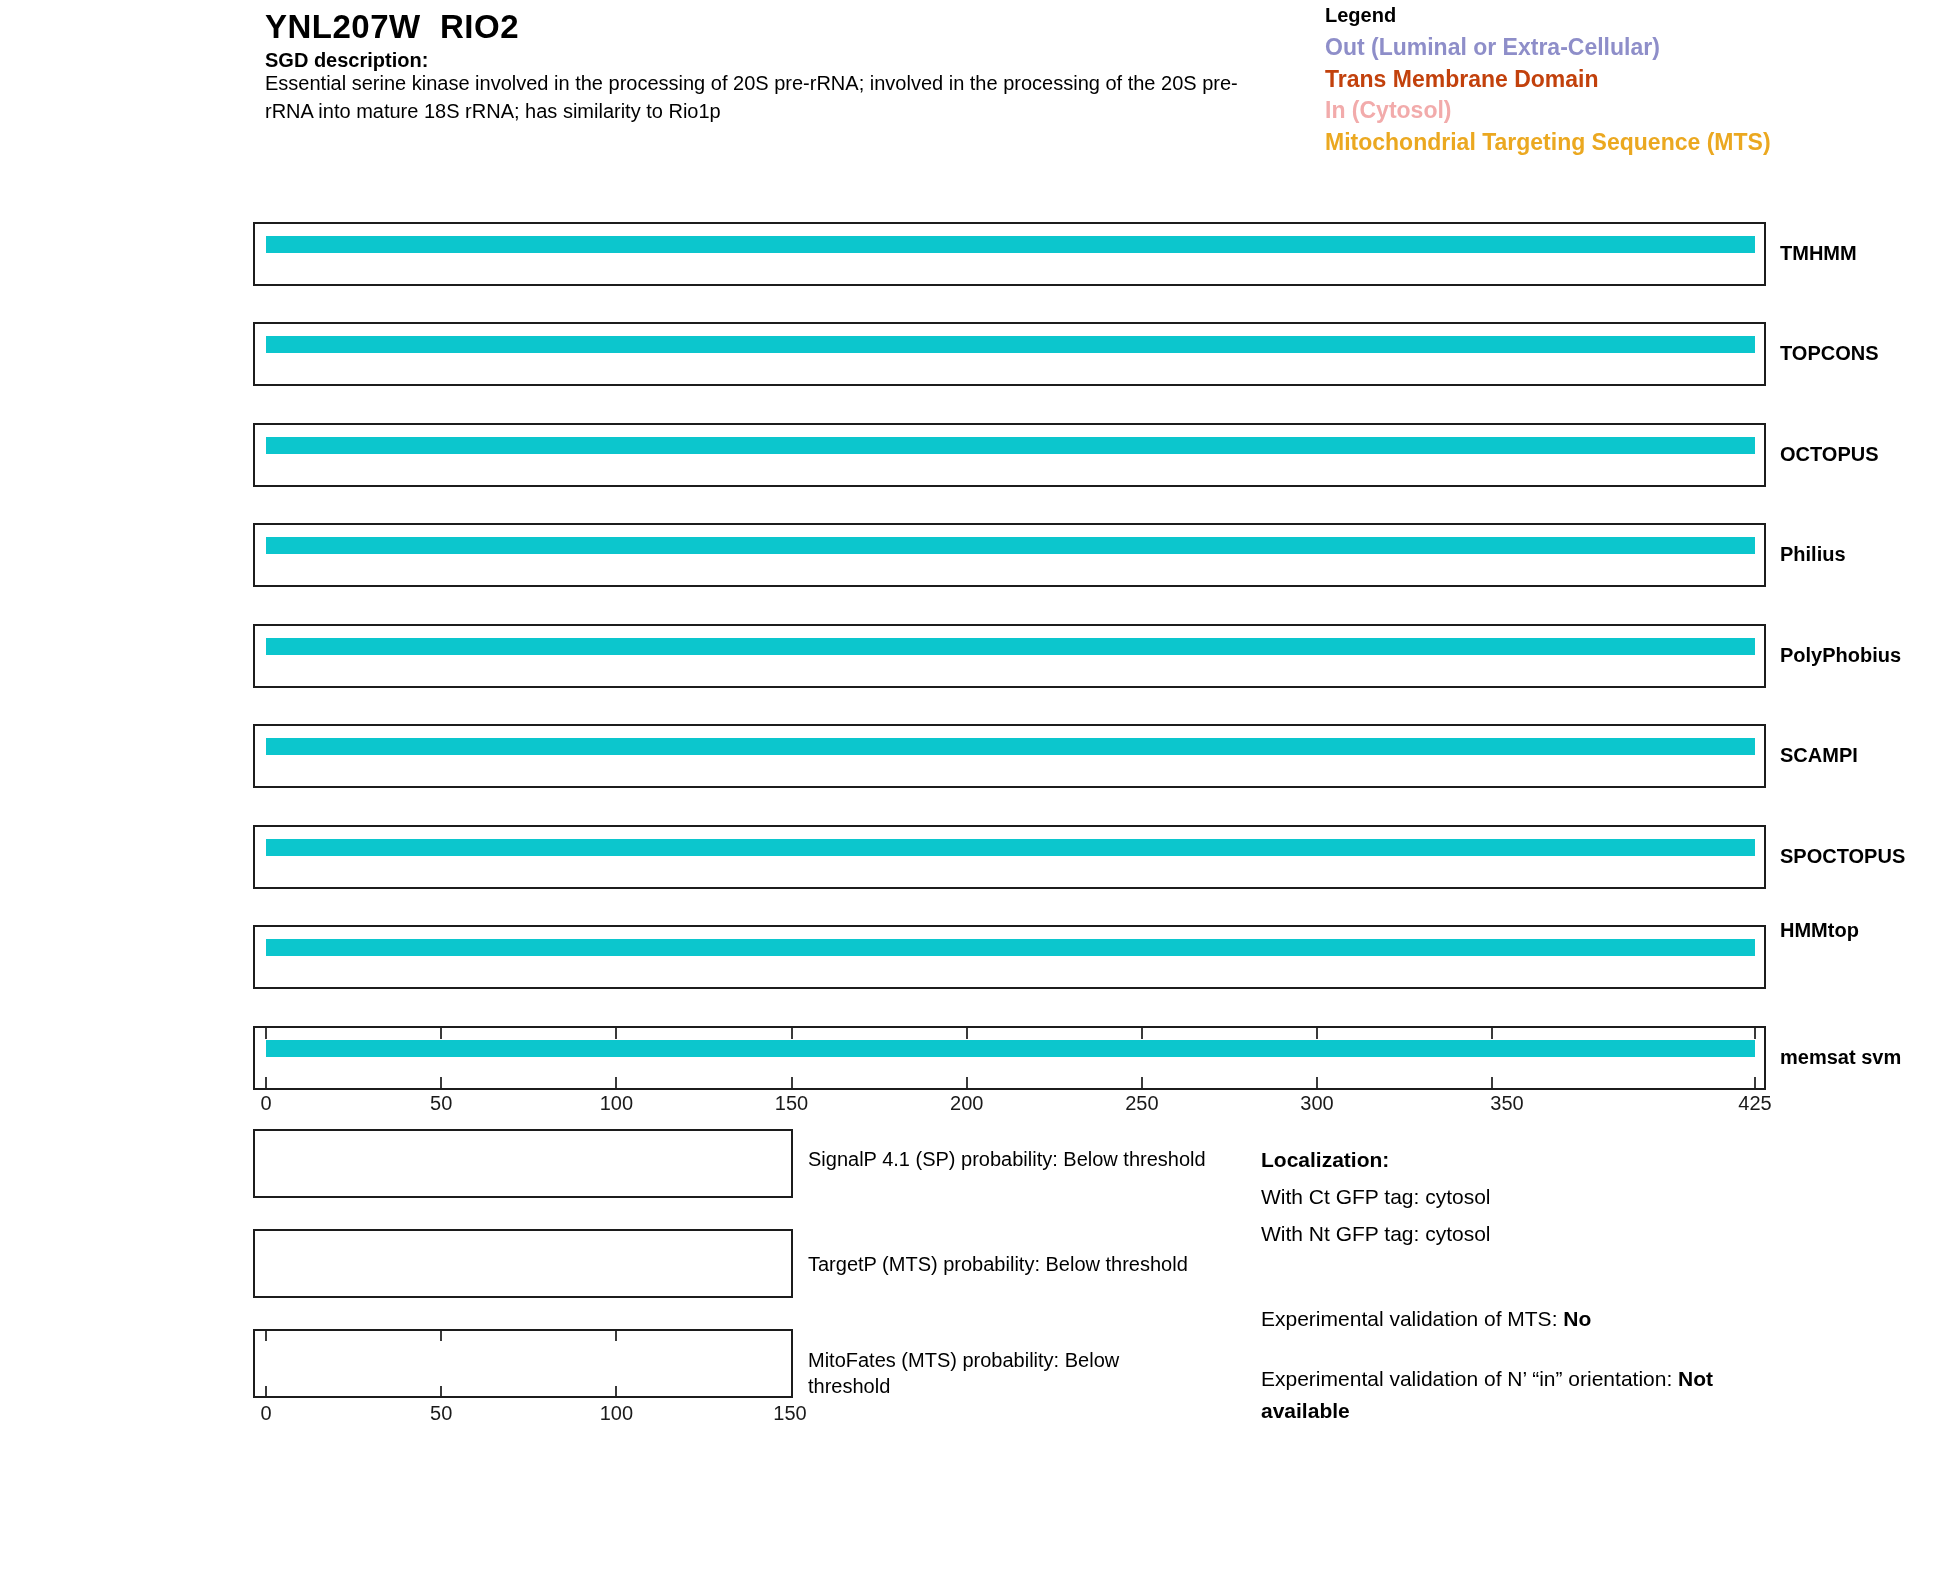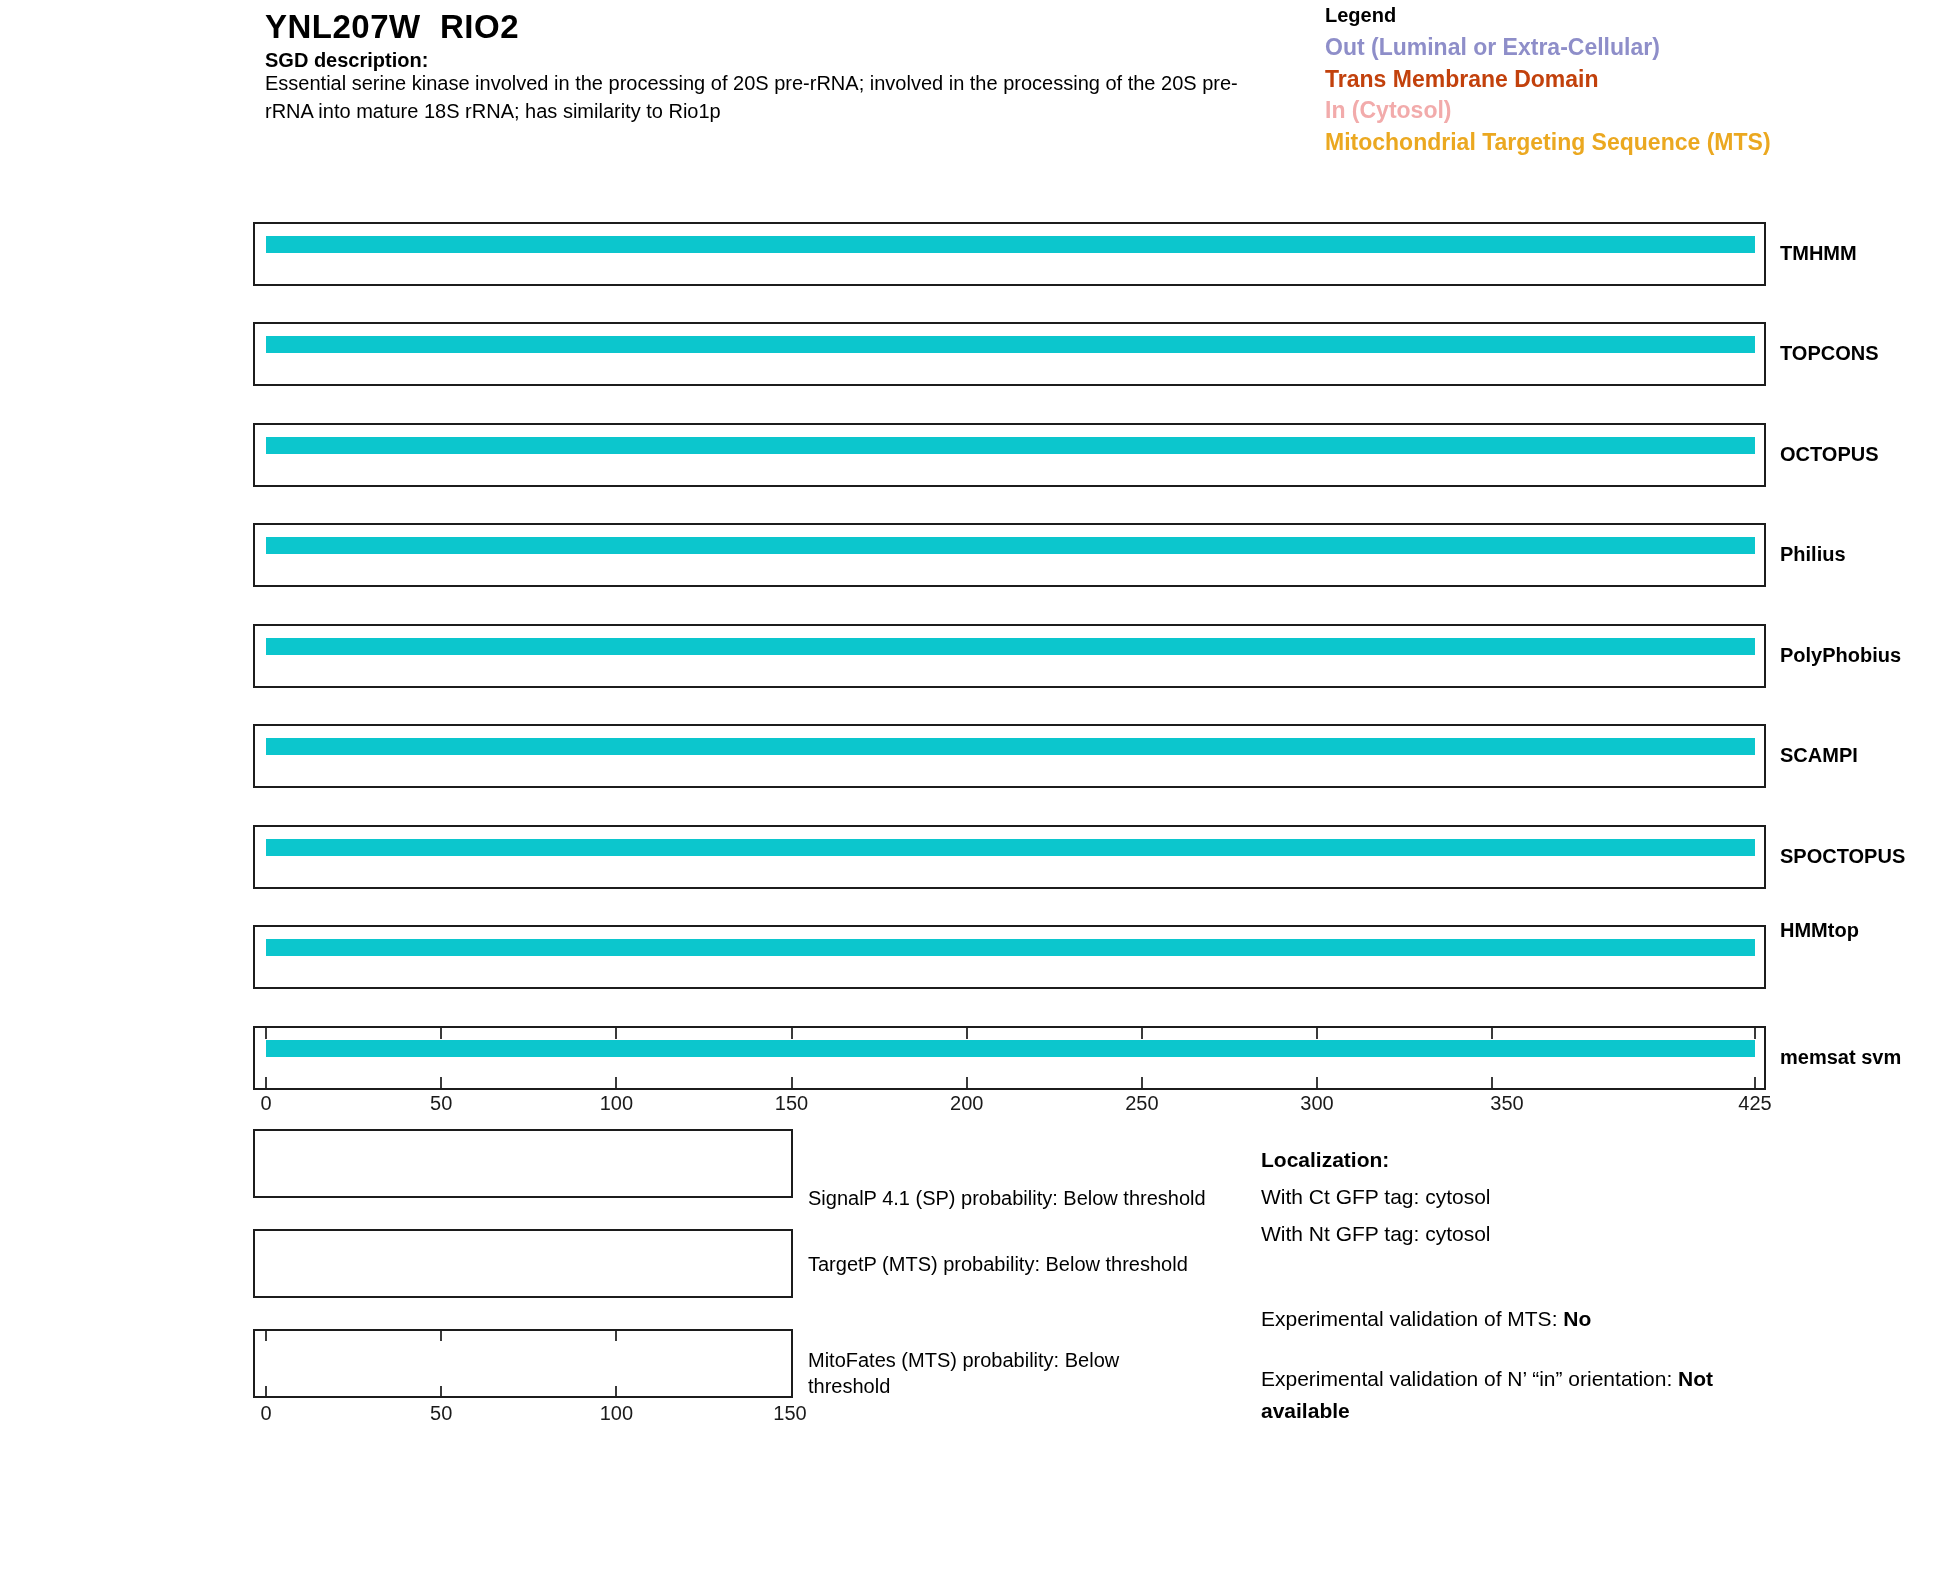--- a/index.html
+++ b/index.html
@@ -95,21 +95,21 @@
       <div class="axis-label" style="left: 616.353px; top: 1092px;">100</div>
       <div class="axis-label" style="left: 791.529px; top: 1092px;">150</div>
       <div class="axis-label" style="left: 966.706px; top: 1092px; text-align: right;">200</div>
       <div class="axis-label" style="left: 1141.88px; top: 1092px;">250</div>
       <div class="axis-label" style="left: 1317.06px; top: 1092px;">300</div>
       <div class="axis-label" style="left: 1507px; top: 1092px; text-align: right;">350</div>
       <div class="axis-label" style="left: 1755px; top: 1092px;">425</div>
     </div>
   <div id="panels">
       <div class="panel-box" style="left: 253px; top: 1129px; width: 540px; height: 69px;"></div>
-      <div class="panel-label" style="left: 808px; top: 1146px; margin-top: 39px;">SignalP 4.1 (SP) probability: Below threshold</div>
+      <div class="panel-label" style="left: 808px; top: 1146px;">SignalP 4.1 (SP) probability: Below threshold</div>
       <div class="panel-box" style="left: 253px; top: 1229px; width: 540px; height: 69px;"></div>
       <div class="panel-label" style="left: 808px; top: 1251px;">TargetP (MTS) probability: Below threshold</div>
       <div class="panel-box" style="left: 253px; top: 1329px; width: 540px; height: 69px;"></div>
       <div class="tick" style="left: 265px; top: 1331px; height: 10px;"></div>
       <div class="tick" style="left: 265px; top: 1386px; height: 10px;"></div>
       <div class="axis-label" style="left: 266px; top: 1402px;">0</div>
       <div class="tick" style="left: 440.176px; top: 1331px; height: 10px;"></div>
       <div class="tick" style="left: 440.176px; top: 1386px; height: 10px;"></div>
       <div class="axis-label" style="left: 441.176px; top: 1402px;">50</div>
       <div class="tick" style="left: 615.353px; top: 1331px; height: 10px;"></div>

